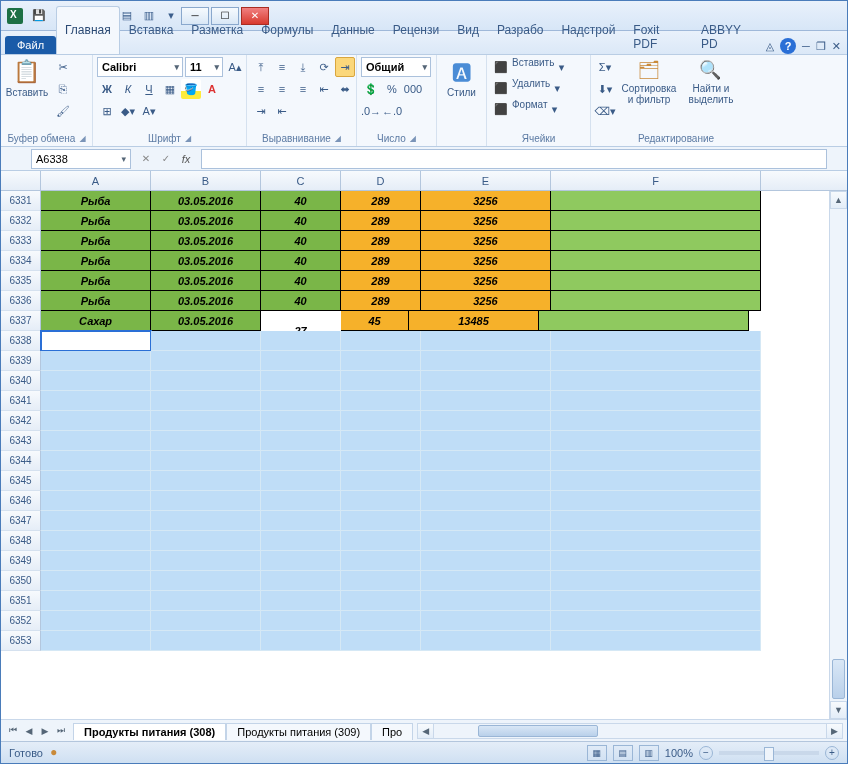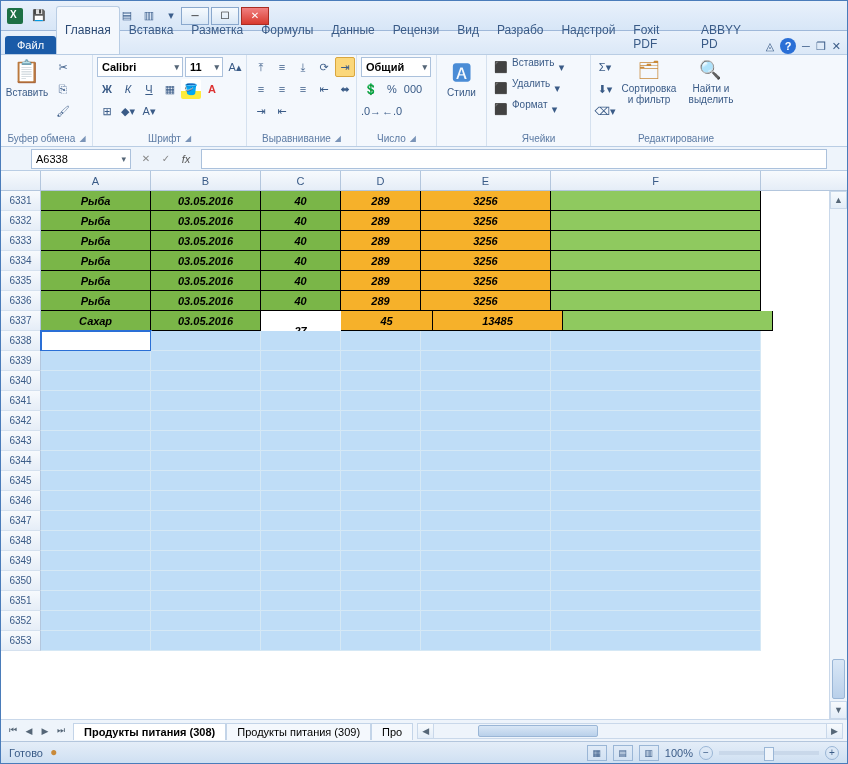--- a/index.html
+++ b/index.html
@@ -376,21 +376,21 @@
             <div class="cell data green" style="width: 80px;">40</div>
             <div class="cell data orange" style="width: 80px;">289</div>
             <div class="cell data orange" style="width: 130px;">3256</div>
             <div class="cell data greenfill" style="width: 210px;"></div>
           </div>
           <div class="grow">
             <div class="rh">6337</div>
             <div class="cell data green" style="width: 110px;">Сахар</div>
             <div class="cell data green" style="width: 110px;">03.05.2016</div>
             <div class="cell data green" style="width: 80px; margin-top: 20px;">27</div>
-            <div class="cell data orange" style="width: 92px;">45</div>
+            <div class="cell data orange" style="width: 68px;">45</div>
             <div class="cell data orange" style="width: 130px;">13485</div>
             <div class="cell data greenfill" style="width: 210px;"></div>
           </div>
           <div class="grow">
             <div class="rh">6338</div>
             <div class="cell active" style="width: 110px;"></div>
             <div class="cell" style="width: 110px;"></div>
             <div class="cell" style="width: 80px;"></div>
             <div class="cell" style="width: 80px;"></div>
             <div class="cell" style="width: 130px;"></div>

